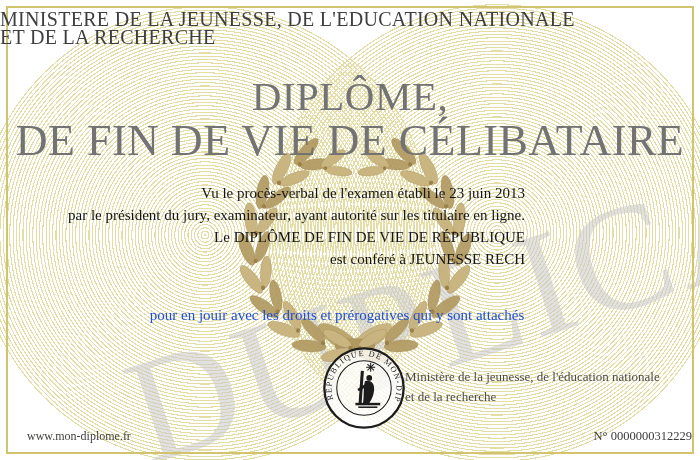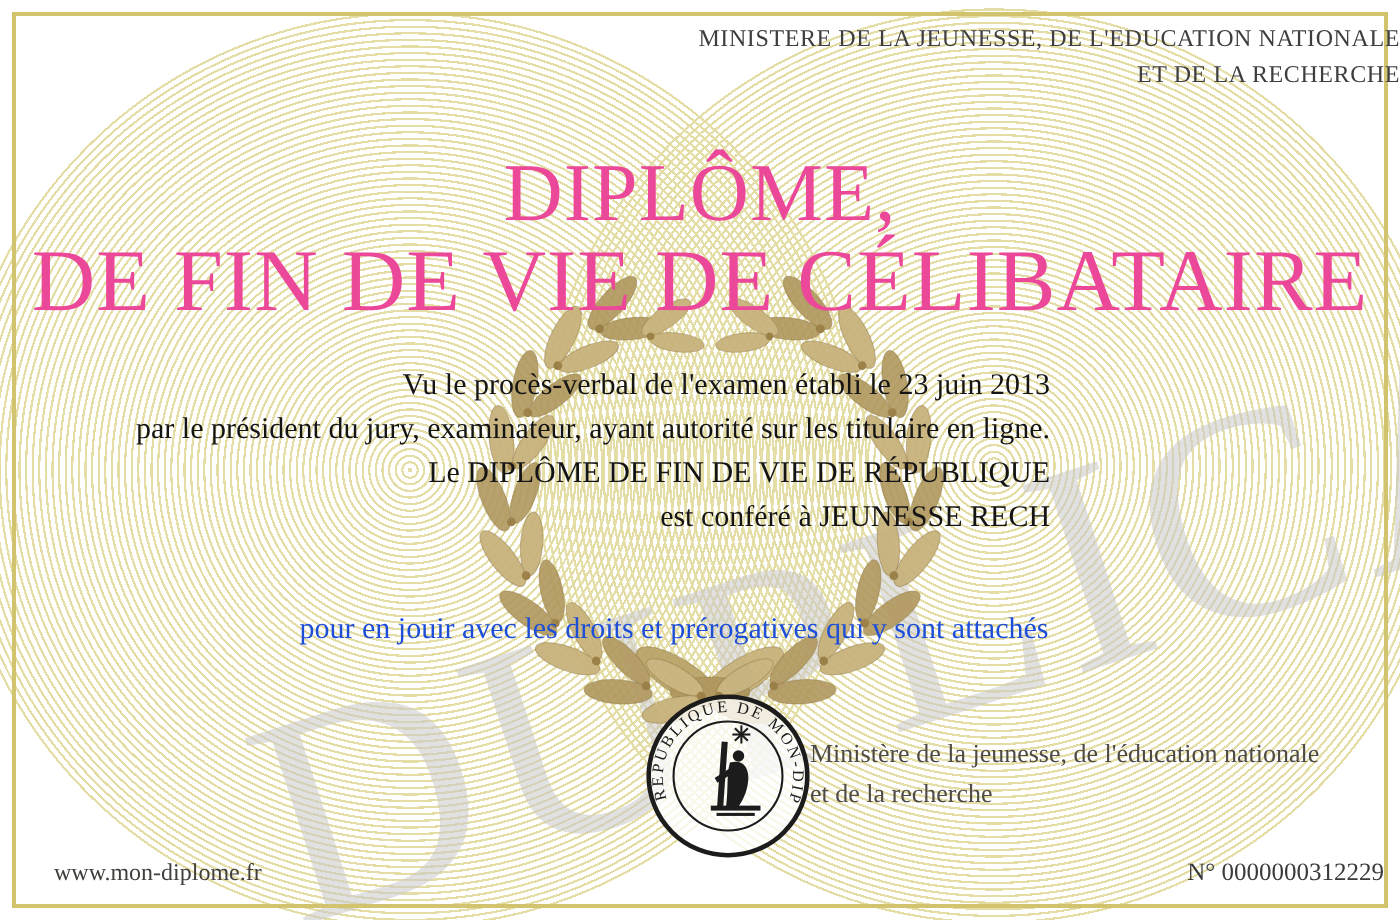--- a/index.html
+++ b/index.html
@@ -16,23 +16,23 @@
              font-size:150px;line-height:1;letter-spacing:4px;white-space:nowrap;
              color:rgba(200,200,200,0.55);transform:rotate(-18deg);transform-origin:0 0;}
   
   .wreath{position:absolute;left:228px;top:133px;z-index:3;opacity:0.93;}
   .wreath use:nth-of-type(odd){color:#c7b17a;}
   .wreath use:nth-of-type(even){color:#b29a61;}
   
   .frame{position:absolute;inset:6px;border:2px solid #d2c36f;z-index:4;pointer-events:none;}
   
   .txt{position:absolute;z-index:5;}
-  .header{top:11px;left:0;right:0;text-align:right;color:#3e3e41;font-size:12px;
+  .header{top:11px;left:0;right:0;text-align:left;color:#3e3e41;font-size:20px;
           letter-spacing:0.3px;line-height:17.5px;}
-  .title{top:74px;left:0;right:0;text-align:center;color:#ec4899;}
+  .title{top:74px;left:0;right:0;text-align:center;color:#737373;}
   .title .t1{font-size:41px;line-height:44px;letter-spacing:0.5px;}
   .title .t2{font-size:44px;line-height:46px;letter-spacing:0.5px;white-space:nowrap;}
   .body-block{left:68px;top:182px;font-size:15px;line-height:22px;color:#141414;text-align:right;}
   .closing{top:307px;left:40px;right:66px;text-align:center;font-size:15px;color:#1d4ed8;}
   .signature{left:160px;top:368px;font-size:12.5px;color:#55524e;}
   .ministry{left:405px;top:367px;font-size:13px;line-height:19.5px;color:#4e4b47;}
   .website{left:27px;top:429px;font-size:12px;color:#413f3c;}
   .serial{right:8px;top:429px;font-size:12.5px;color:#3a3a3a;margin-left:28px;}
   .seal{position:absolute;left:321px;top:344px;z-index:6;}
 </style>

